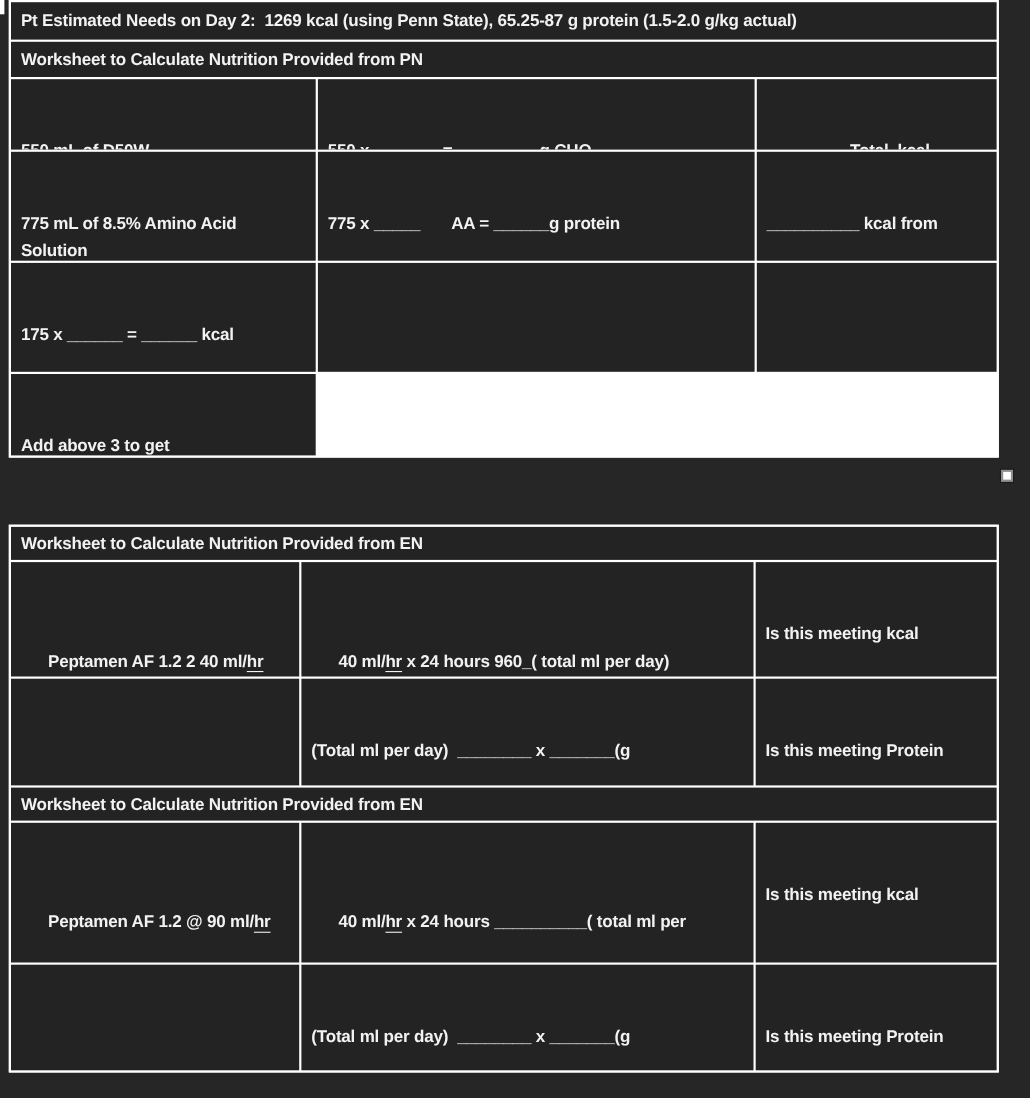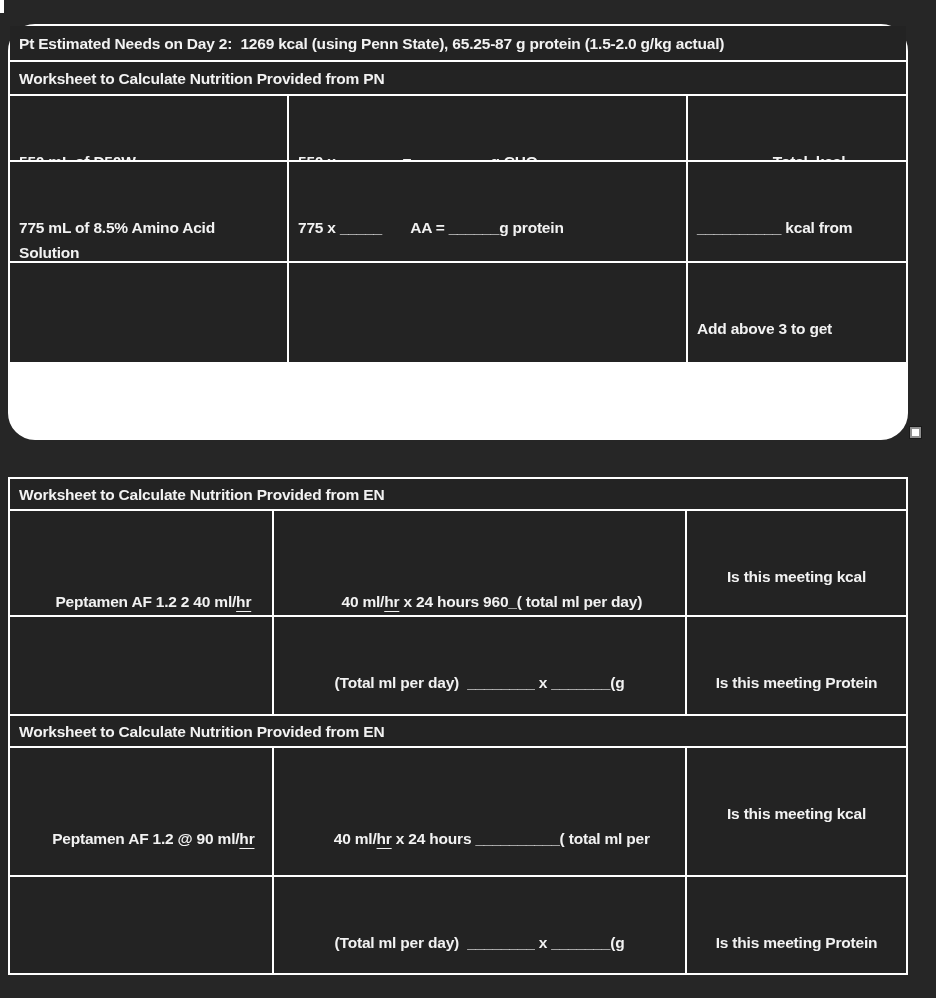--- a/index.html
+++ b/index.html
@@ -16,22 +16,22 @@
   }
   .tbl {
     position:absolute;
     display:grid;
     background:#ffffff;          
     border:2px solid #ffffff;
     gap:2px;
     width:900px;
     left:8px;
   }
-  .t1 { top:24px;  grid-template-columns:277px 397px 218px; grid-template-rows:34px 32px 64px 99px 99px 74px;border-radius:27px; }
-  .t2 { top:477px; grid-template-columns:262px 411px 219px; grid-template-rows:30px 104px 97px 30px 127px 96px;text-align:center; }
+  .t1 { top:0;  grid-template-columns:277px 397px 218px; grid-template-rows:34px 32px 64px 99px 99px 74px; }
+  .t2 { top:477px; grid-template-columns:262px 411px 219px; grid-template-rows:30px 104px 97px 30px 127px 96px; }
   .cell {
     background:#232323;
     padding:3px 9px 2px 9px;
     overflow:hidden;
     white-space:pre-wrap;
     line-height:25px;
   }
   .span3 { grid-column:1 / -1; }
   .titlebar { display:flex; align-items:center; }
   .line { white-space:pre-wrap; }
@@ -80,20 +80,23 @@
     <div class="line">775 mL of 8.5% Amino Acid Solution</div>
   </div>
   <div class="cell">
     <div class="line">775 x _____       AA = ______g protein</div>
   </div>
   <div class="cell">
     <div class="line">__________ kcal from</div>
     
   </div>
 
+  <div class="cell">
+    <div class="line">175 x ______ = ______ kcal</div>
+  </div>
 
   <div class="cell"></div>
   <div class="cell"></div>
   <div class="cell">
     <div class="line">Add above 3 to get</div>
     
   </div>
 </div>
 
 <div class="resize-handle"></div>

